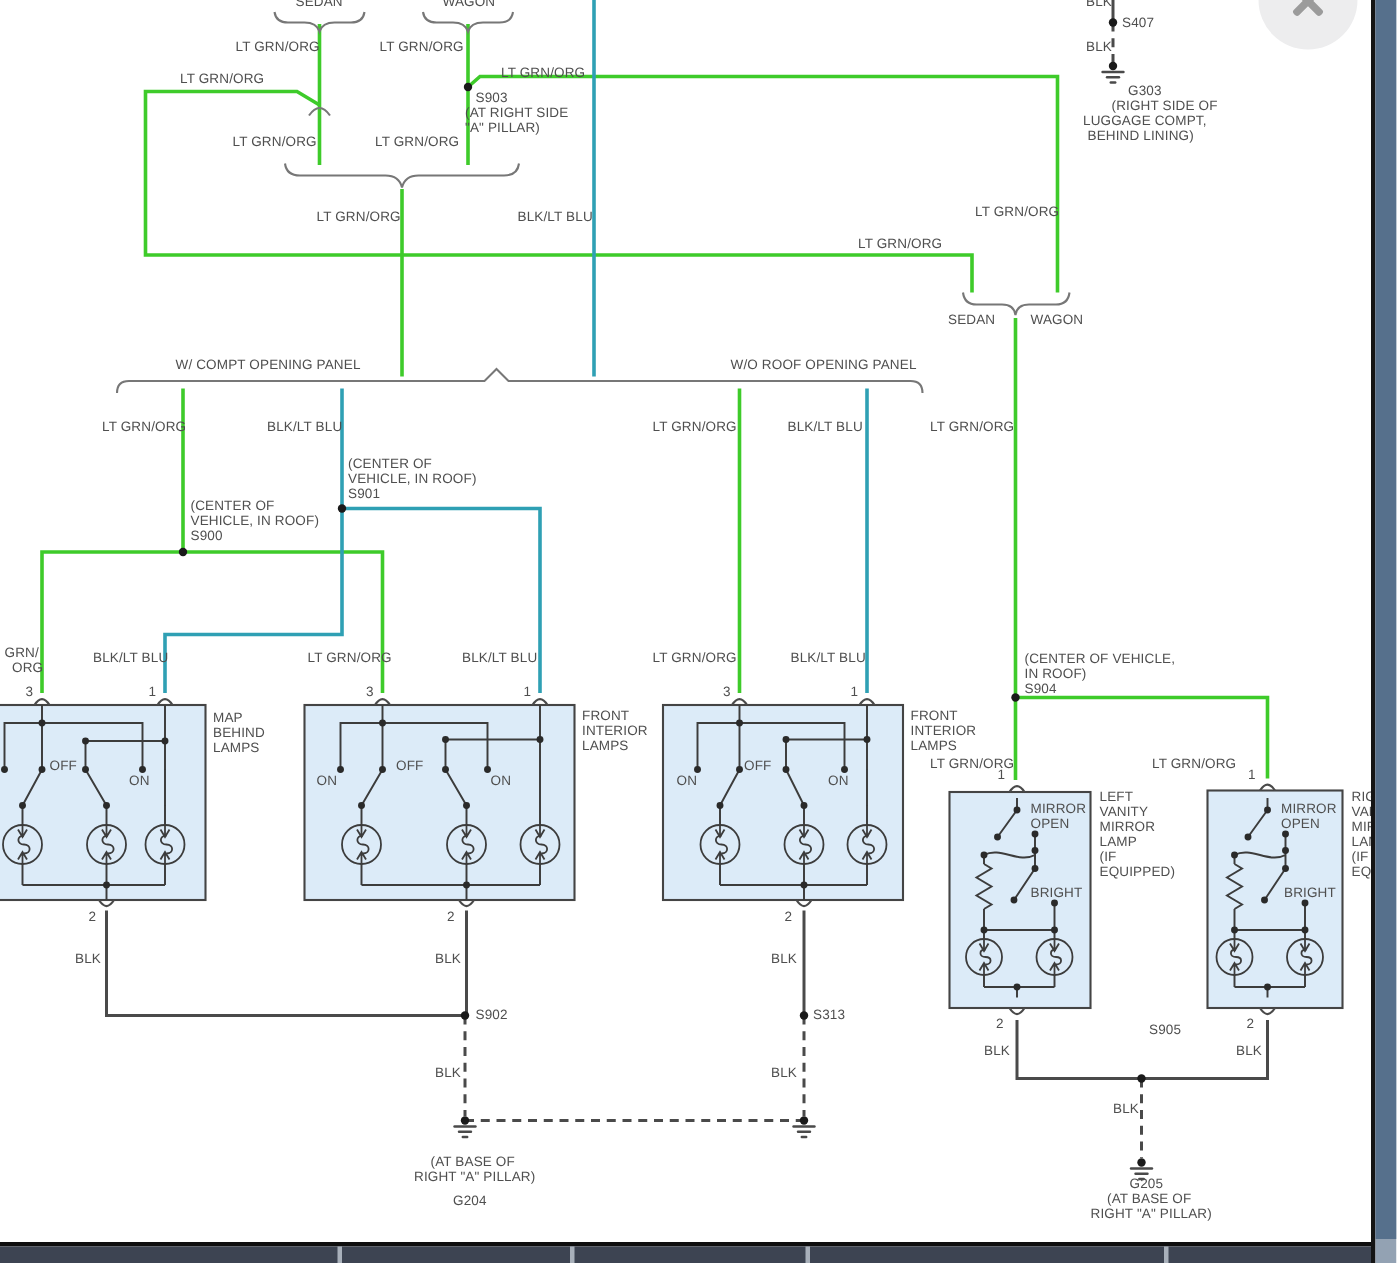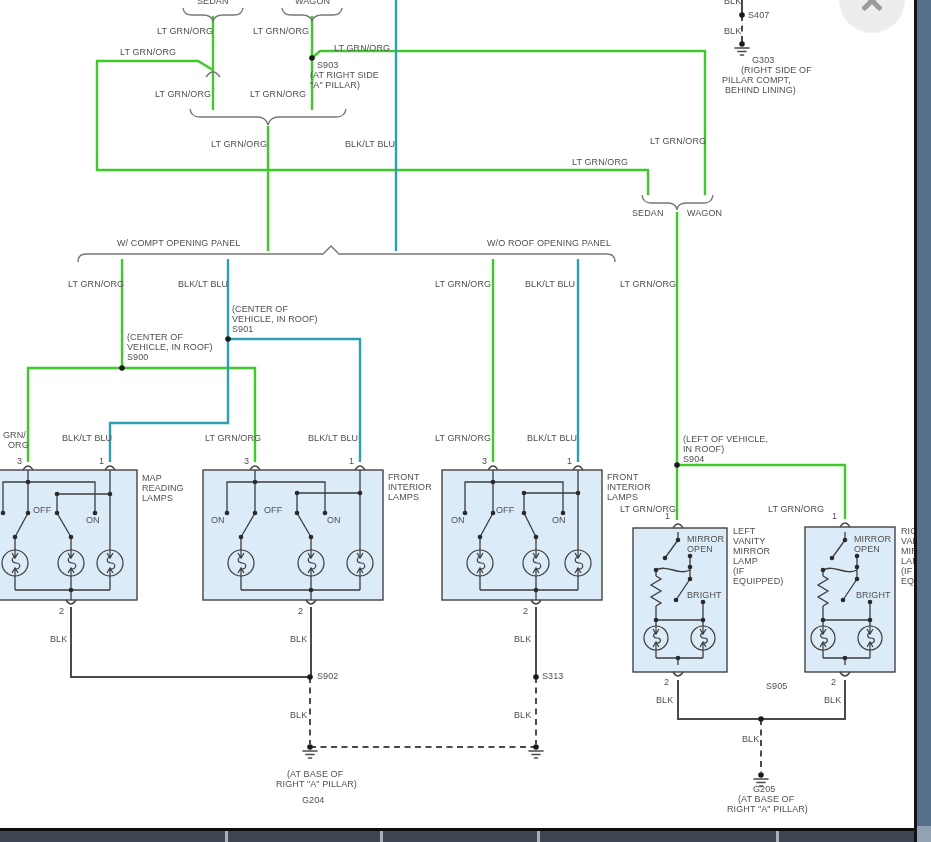--- a/index.html
+++ b/index.html
@@ -241,21 +241,21 @@
         <div class="lbl" style="left: 197px; top: -4px;">SEDAN</div>
         <div class="lbl" style="left: 295px; top: -4px;">WAGON</div>
         <div class="lbl" style="left: 317px; top: 60px;">S903</div>
         <div class="lbl" style="left: 310px; top: 70px;">(AT RIGHT SIDE</div>
         <div class="lbl" style="left: 310px; top: 80px;">"A" PILLAR)</div>
         <div class="lbl" style="left: 724px; top: -4px;">BLK</div>
         <div class="lbl" style="left: 748px; top: 10px;">S407</div>
         <div class="lbl" style="left: 724px; top: 26px;">BLK</div>
         <div class="lbl" style="left: 752px; top: 55px;">G303</div>
         <div class="lbl" style="left: 725px; top: 65px; padding-left: 16px;">(RIGHT SIDE OF</div>
-        <div class="lbl" style="left: 722px; top: 75px;">PILLAR COMPT,</div>
+        <div class="lbl" style="left: 722px; top: 75px;">LUGGAGE COMPT,</div>
         <div class="lbl" style="left: 725px; top: 85px;">BEHIND LINING)</div>
         <div class="lbl" style="left: 211px; top: 139px;">LT GRN/ORG</div>
         <div class="lbl" style="left: 345px; top: 139px;">BLK/LT BLU</div>
         <div class="lbl" style="left: 572px; top: 157px;">LT GRN/ORG</div>
         <div class="lbl" style="left: 650px; top: 136px;">LT GRN/ORG</div>
         <div class="lbl" style="left: 632px; top: 208px;">SEDAN</div>
         <div class="lbl" style="left: 687px; top: 208px;">WAGON</div>
         <div class="lbl" style="left: 117px; top: 238px;">W/ COMPT OPENING PANEL</div>
         <div class="lbl" style="left: 487px; top: 238px;">W/O ROOF OPENING PANEL</div>
         <div class="lbl" style="left: 68px; top: 279px;">LT GRN/ORG</div>
@@ -269,35 +269,35 @@
         <div class="lbl" style="left: 127px; top: 332px;">(CENTER OF</div>
         <div class="lbl" style="left: 127px; top: 342px;">VEHICLE, IN ROOF)</div>
         <div class="lbl" style="left: 127px; top: 352px;">S900</div>
         <div class="lbl" style="left: 3px; top: 430px;">GRN/</div>
         <div class="lbl" style="left: 8px; top: 440px;">ORG</div>
         <div class="lbl" style="left: 62px; top: 433px;">BLK/LT BLU</div>
         <div class="lbl" style="left: 205px; top: 433px;">LT GRN/ORG</div>
         <div class="lbl" style="left: 308px; top: 433px;">BLK/LT BLU</div>
         <div class="lbl" style="left: 435px; top: 433px;">LT GRN/ORG</div>
         <div class="lbl" style="left: 527px; top: 433px;">BLK/LT BLU</div>
-        <div class="lbl" style="left: 683px; top: 434px;">(LEFT OF VEHICLE,</div>
+        <div class="lbl" style="left: 683px; top: 434px;">(CENTER OF VEHICLE,</div>
         <div class="lbl" style="left: 683px; top: 444px;">IN ROOF)</div>
         <div class="lbl" style="left: 683px; top: 454px;">S904</div>
         <div class="lbl" style="left: 620px; top: 504px;">LT GRN/ORG</div>
         <div class="lbl" style="left: 768px; top: 504px;">LT GRN/ORG</div>
         <div class="lbl" style="left: 17px; top: 456px;">3</div>
         <div class="lbl" style="left: 99px; top: 456px;">1</div>
         <div class="lbl" style="left: 244px; top: 456px;">3</div>
         <div class="lbl" style="left: 349px; top: 456px;">1</div>
         <div class="lbl" style="left: 482px; top: 456px;">3</div>
         <div class="lbl" style="left: 567px; top: 456px;">1</div>
         <div class="lbl" style="left: 665px; top: 511px;">1</div>
         <div class="lbl" style="left: 832px; top: 511px;">1</div>
         <div class="lbl" style="left: 142px; top: 473px;">MAP</div>
-        <div class="lbl" style="left: 142px; top: 483px;">READING</div>
+        <div class="lbl" style="left: 142px; top: 483px;">BEHIND</div>
         <div class="lbl" style="left: 142px; top: 493px;">LAMPS</div>
         <div class="lbl" style="left: 388px; top: 472px;">FRONT</div>
         <div class="lbl" style="left: 388px; top: 482px;">INTERIOR</div>
         <div class="lbl" style="left: 388px; top: 492px;">LAMPS</div>
         <div class="lbl" style="left: 607px; top: 472px;">FRONT</div>
         <div class="lbl" style="left: 607px; top: 482px;">INTERIOR</div>
         <div class="lbl" style="left: 607px; top: 492px;">LAMPS</div>
         <div class="lbl" style="left: 33px; top: 505px;">OFF</div>
         <div class="lbl" style="left: 86px; top: 515px;">ON</div>
         <div class="lbl" style="left: 211px; top: 515px;">ON</div>

